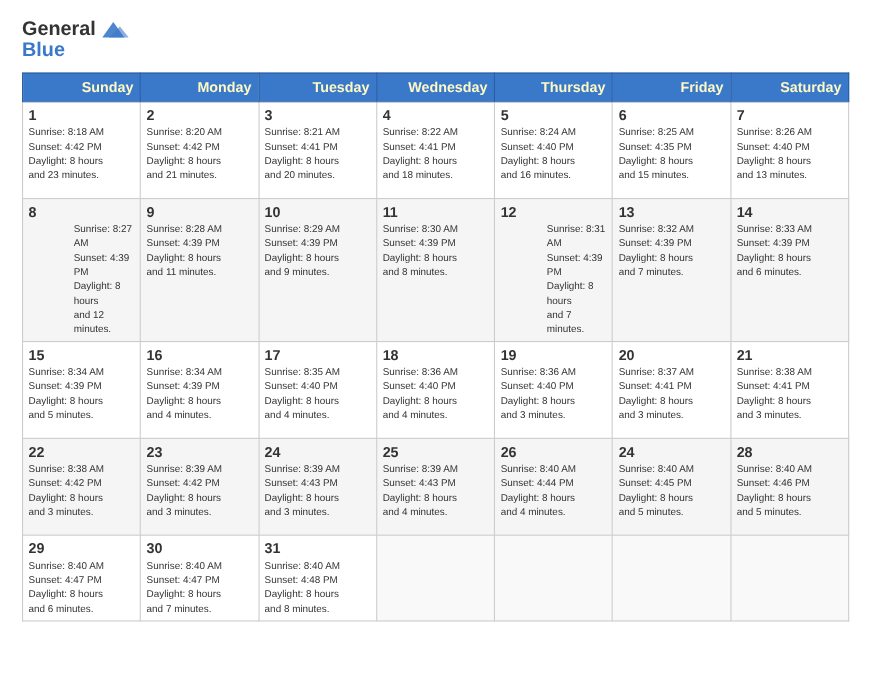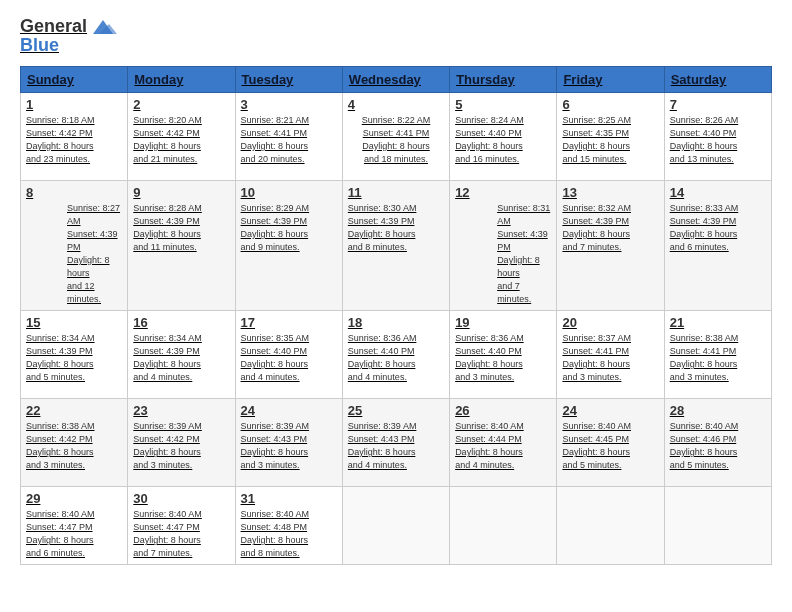--- a/index.html
+++ b/index.html
@@ -7,21 +7,20 @@
       width: 792px;
       height: 612px;
       font-family: Arial, sans-serif;
       background: #fff;
       overflow: hidden;
     }
     .page {
       width: 792px;
       height: 448px;
       padding: 16px 20px 10px 20px;
-      text-decoration: underline;
     }
     .header {
       display: flex;
       justify-content: space-between;
       align-items: flex-start;
       margin-bottom: 10px;
     }
     .logo {
       display: flex;
       align-items: center;
@@ -38,22 +37,22 @@
       font-size: 15px;
       color: #555;
     }
     .calendar {
       width: 100%;
       border-collapse: collapse;
       table-layout: fixed;
     }
     .calendar th {
       background-color: #3a78c9;
-      color: #0f172a;
-      text-align: left;
+      color: #fef9c3;
+      text-align: right;
       padding: 5px 6px;
       font-size: 13px;
       font-weight: bold;
       border: 1px solid #2c5fa0;
     }
     .calendar td {
       border: 1px solid #ccc;
       vertical-align: top;
       padding: 4px 5px;
       font-size: 9.5px;
@@ -137,21 +136,21 @@
           </td>
           <td>
             <span class="day-number">3</span>
             <div class="day-info" style="white-space: pre-line;">Sunrise: 8:21 AM
 Sunset: 4:41 PM
 Daylight: 8 hours
 and 20 minutes.</div>
           </td>
           <td>
             <span class="day-number">4</span>
-            <div class="day-info" style="white-space: pre-line; text-align: center;">Sunrise: 8:22 AM
+            <div class="day-info" style="white-space: pre-line;">Sunrise: 8:22 AM
 Sunset: 4:41 PM
 Daylight: 8 hours
 and 18 minutes.</div>
           </td>
           <td>
             <span class="day-number">5</span>
             <div class="day-info" style="white-space: pre-line;">Sunrise: 8:24 AM
 Sunset: 4:40 PM
 Daylight: 8 hours
 and 16 minutes.</div>

